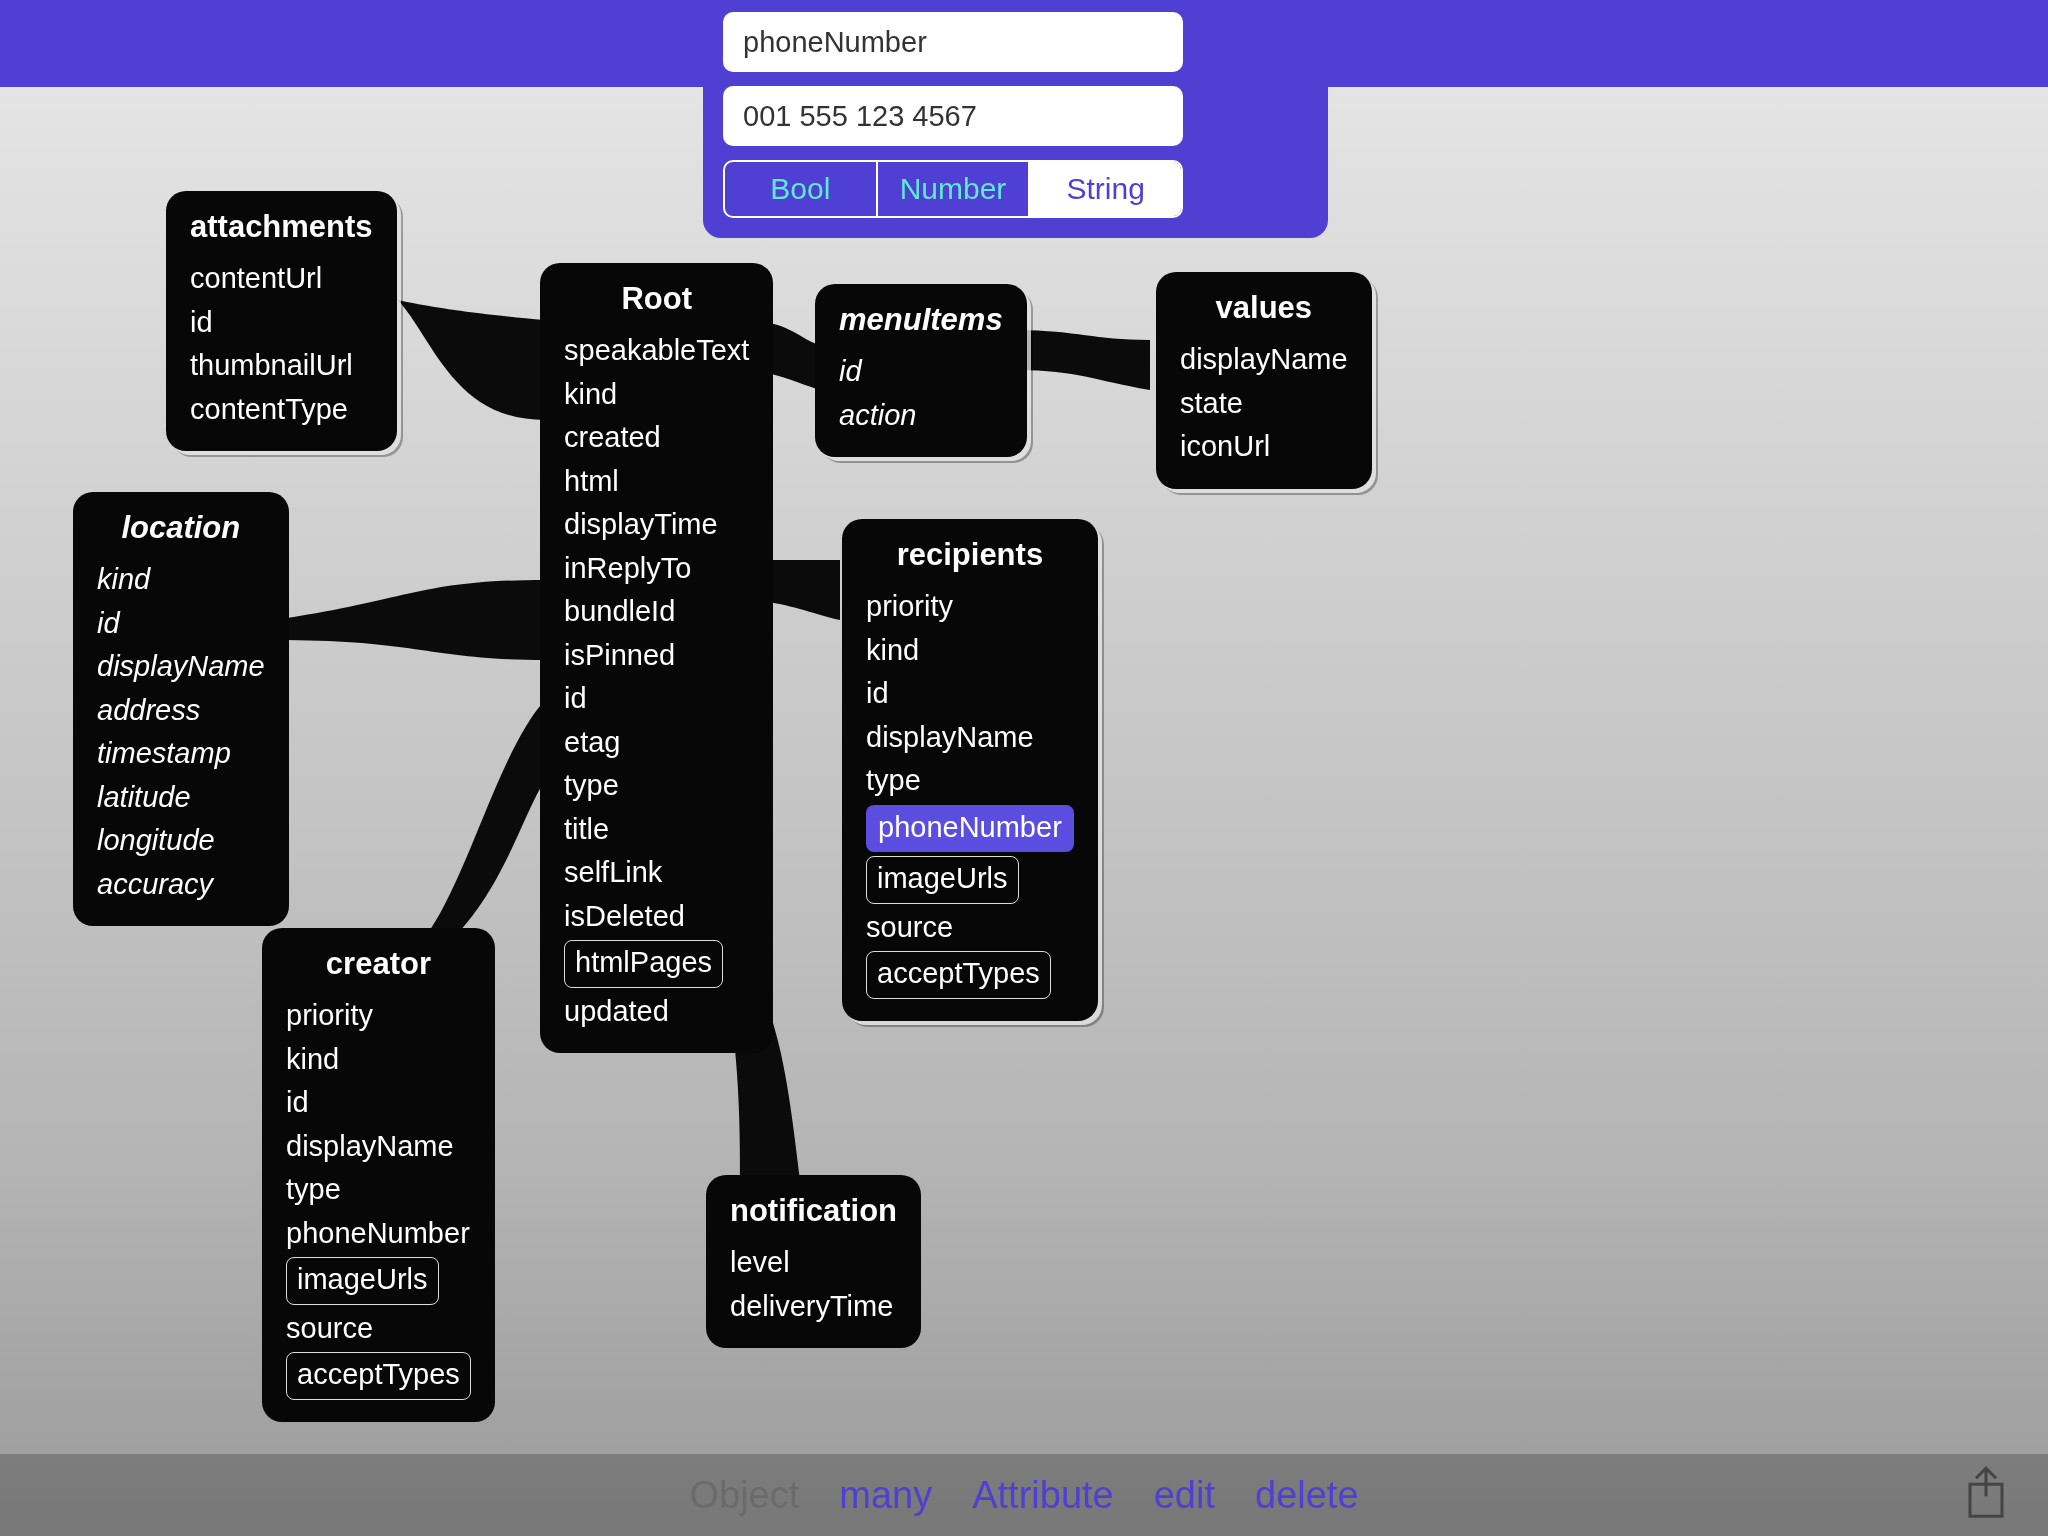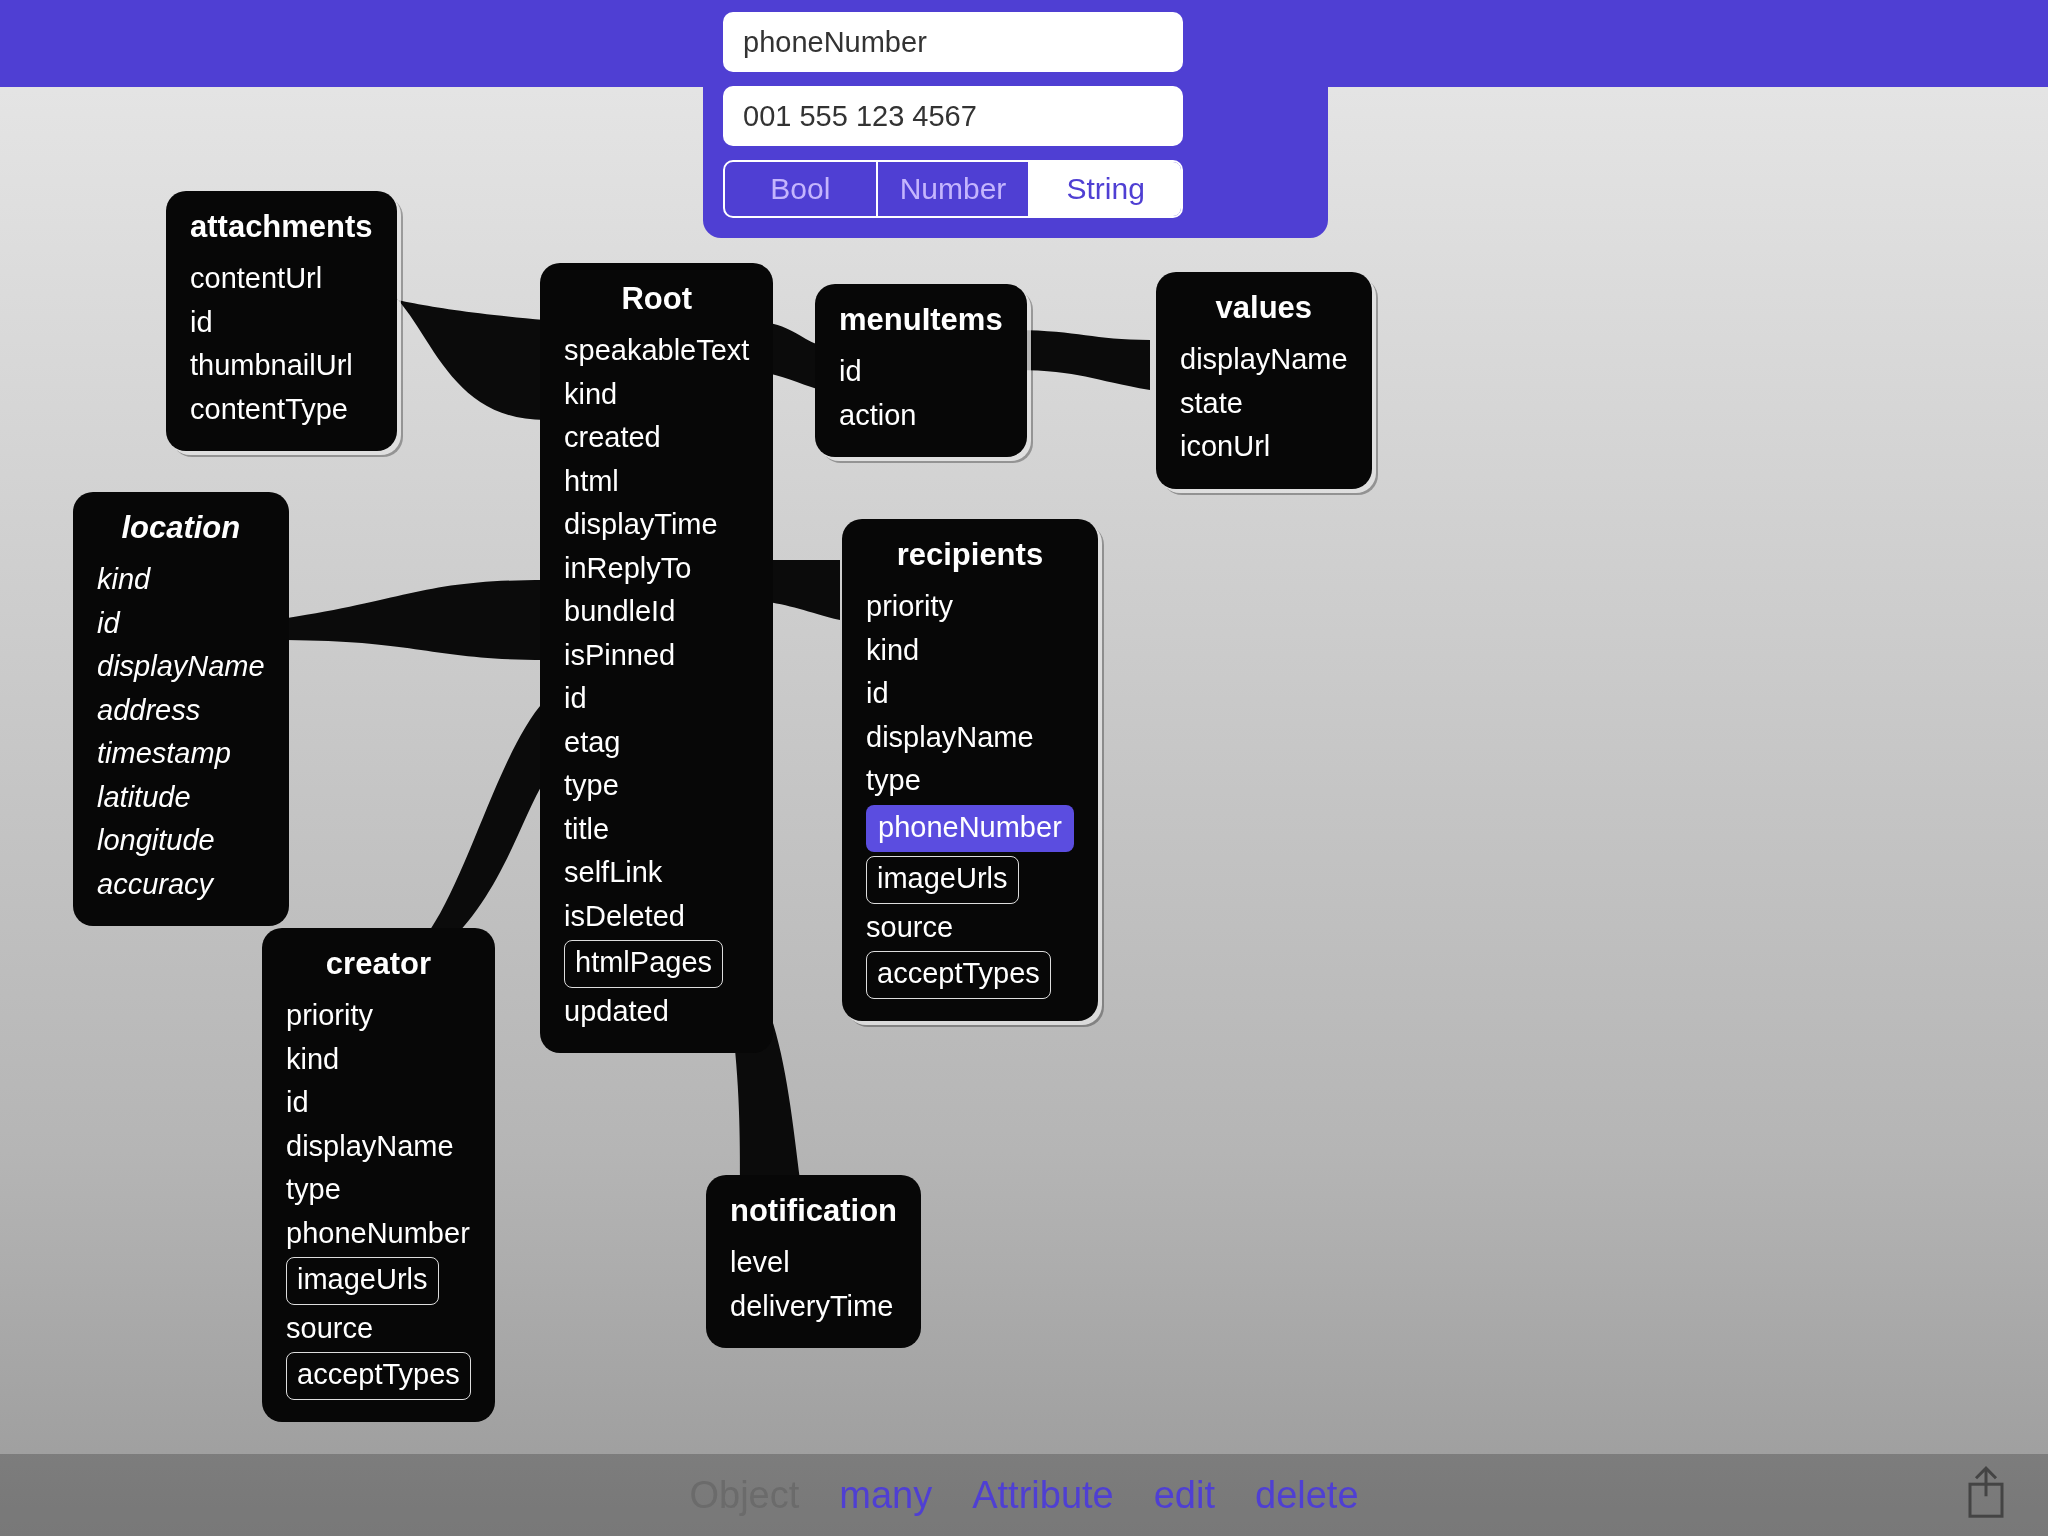--- a/index.html
+++ b/index.html
@@ -69,21 +69,21 @@
     border: 2px solid #fff;
     border-radius: 10px;
     overflow: hidden;
   }
   .seg-item {
     flex: 1;
     display: flex;
     align-items: center;
     justify-content: center;
     font-size: 30px;
-    color: #c4b5fd;
+    color: #5eead4;
     border-left: 2px solid #fff;
   }
   .seg-item:first-child { border-left: none; }
   .seg-item.sel { background: #fff; color: #4f3fd3; }
 
   
   .canvas {
     position: absolute;
     inset: 0;
     z-index: 10;
@@ -255,21 +255,21 @@
     <div class="attr">id</div>
     <div class="attr">etag</div>
     <div class="attr">type</div>
     <div class="attr">title</div>
     <div class="attr">selfLink</div>
     <div class="attr">isDeleted</div>
     <div><span class="attr boxed">htmlPages</span></div>
     <div class="attr">updated</div>
   </div>
 
-  <div class="card" style="left:815px; top:284px;">
+  <div class="card" style="left:815px; top:284px;font-style:italic;">
     <div class="card-title">menuItems</div>
     <div class="attr">id</div>
     <div class="attr">action</div>
   </div>
 
   <div class="card" style="left:1156px; top:272px;">
     <div class="card-title">values</div>
     <div class="attr">displayName</div>
     <div class="attr">state</div>
     <div class="attr">iconUrl</div>

